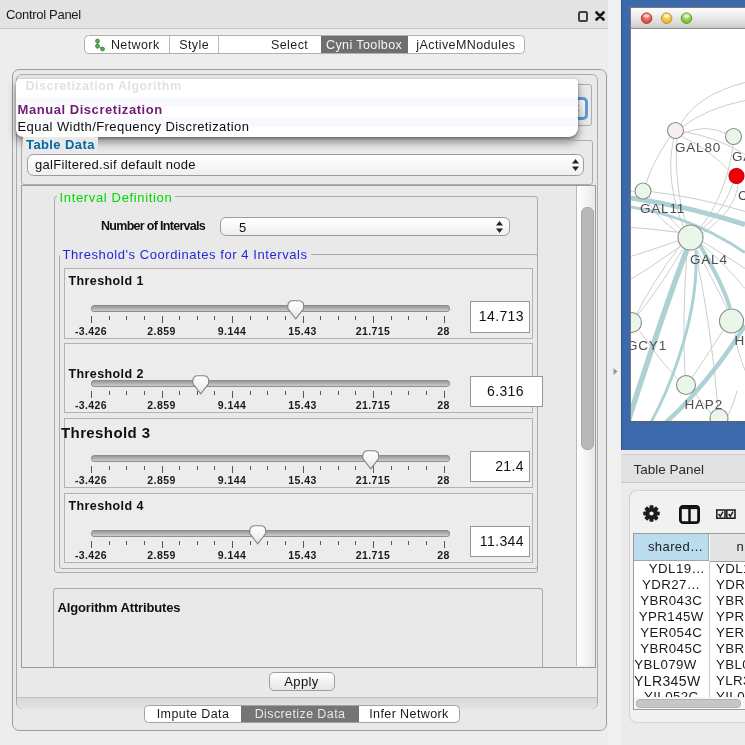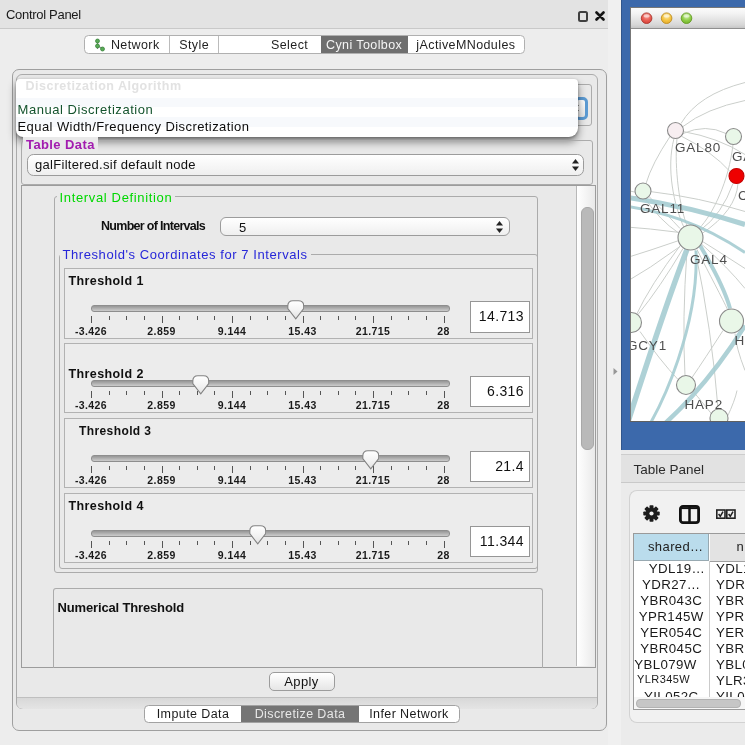--- a/index.html
+++ b/index.html
@@ -44,25 +44,25 @@
 <div class="ab" style="left:574px;top:96.5px;width:8px;height:17px;border:3px solid #5c9bd3;border-radius:5px;background:linear-gradient(#ffffff,#e8e8e8);"></div>
 <svg class="ab" style="left:572px;top:102px;" width="8" height="12" viewBox="0 0 8 12">
   <path d="M4,0 L7,4 L1,4 Z" fill="#555"></path>
       <path d="M4,12 L7,8 L1,8 Z" fill="#555"></path>
 </svg>
 
 <div class="ab" style="left:15.5px;top:79px;width:562.5px;height:57.5px;background:#fff;border-radius:4px 4px 9px 7px;box-shadow:0 5px 9px rgba(0,0,0,0.45),0 1px 3px rgba(0,0,0,0.30);"></div>
 <div class="ab" style="left:15.5px;top:97.5px;width:562.5px;height:9.5px;background:#f7f9fc;"></div>
 <div class="ab" style="left:15.5px;top:117px;width:562.5px;height:9.5px;background:#f7f9fc;"></div>
 <div class="ab" style="left:25.5px;top:78.5px;font-size:12.5px;font-weight:bold;letter-spacing:0.5px;color:#e2e2e2;">Discretization Algorithm</div>
-<div class="ab" style="left:17.5px;top:101.5px;font-size:13px;font-weight:normal;letter-spacing:0.55px;color:#14532d;">Manual Discretization</div>
+<div class="ab" style="left:17.5px;top:101.5px;font-size:13px;font-weight:bold;letter-spacing:0.55px;color:#701a75;">Manual Discretization</div>
 <div class="ab" style="left:17.5px;top:118.5px;font-size:13px;letter-spacing:0.42px;color:#0c0c0c;">Equal Width/Frequency Discretization</div>
 
 <div class="grp" style="left:20.5px;top:140px;width:570px;height:42.5px;"></div>
-<div class="gt" style="left:23px;top:136.5px;font-size:13px;font-weight:bold;color:#a21caf;">Table Data</div>
+<div class="gt" style="left:23px;top:136.5px;font-size:13px;font-weight:bold;color:#0369a1;">Table Data</div>
 <div class="ab" style="left:27px;top:154px;width:555px;height:19.5px;border:1px solid #9c9c9c;border-radius:6.5px;background:linear-gradient(#ffffff,#efefef);"></div>
 <div class="ab" style="left:35px;top:156.5px;font-size:13px;letter-spacing:0.3px;color:#111;">galFiltered.sif default node</div>
 <svg class="ab" style="left:570.5px;top:158.5px;" width="9" height="12" viewBox="0 0 9 12">
   <path d="M4.5,0 L8,4.5 L1,4.5 Z" fill="#222"></path>
       <path d="M4.5,12 L8,7.5 L1,7.5 Z" fill="#222"></path>
 </svg>
 
 <div class="ab" style="left:20.5px;top:185px;width:573px;height:481px;border:1px solid #9c9c9c;background:#e9e9e9;"></div>
 
 <div class="ab" style="left:575.5px;top:186px;width:18.5px;height:480px;background:linear-gradient(to right,#ffffff,#f2f2f2 60%,#e9e9e9);border-left:1px solid #b8b8b8;"></div>
@@ -72,21 +72,21 @@
 <div class="gt" style="left:56.5px;top:189.5px;font-size:13px;letter-spacing:0.65px;color:#00d800;">Interval Definition</div>
 <div class="ab" style="left:101px;top:219px;font-size:12.5px;font-weight:bold;letter-spacing:-0.7px;color:#101010;">Number of Intervals</div>
 <div class="ab" style="left:220px;top:217px;width:287.5px;height:17px;border:1px solid #9c9c9c;border-radius:6px;background:linear-gradient(#ffffff,#efefef);"></div>
 <div class="ab" style="left:239px;top:220px;font-size:13px;color:#111;">5</div>
 <svg class="ab" style="left:495px;top:220.5px;" width="9" height="12" viewBox="0 0 9 12">
   <path d="M4.5,0 L8,4.5 L1,4.5 Z" fill="#222"></path>
       <path d="M4.5,12 L8,7.5 L1,7.5 Z" fill="#222"></path>
 </svg>
 
 <div class="grp" style="left:59px;top:254px;width:476.5px;height:312.5px;"></div>
-<div class="gt" style="left:59.5px;top:247px;font-size:13px;letter-spacing:0.57px;color:#2626d9;">Threshold's Coordinates for 7 Intervals</div>
+<div class="gt" style="left:59.5px;top:247px;font-size:13px;letter-spacing:0.57px;color:#2626d9;">Threshold's Coordinates for 4 Intervals</div>
 
 <div class="ab" style="left:63.5px;top:268px;width:467px;height:68.5px;border:1px solid #b2b2b2;background:#ececec;"></div>
 <div class="ab" style="left:68.5px;top:274px;font-size:12.5px;font-weight:bold;color:#101010;">Threshold 1</div>
 <div class="ab" style="left:90.5px;top:305px;width:357.5px;height:5px;border-radius:3px;background:linear-gradient(#969696,#cccccc);border:1px solid #8e8e8e;"></div>
 <div class="ab" style="left:91.0px;top:316px;width:1px;height:7px;background:#555;"></div>
 <div class="ab" style="left:108.6px;top:316px;width:1px;height:4px;background:#555;"></div>
 <div class="ab" style="left:126.2px;top:316px;width:1px;height:4px;background:#555;"></div>
 <div class="ab" style="left:143.9px;top:316px;width:1px;height:4px;background:#555;"></div>
 <div class="ab" style="left:161.5px;top:316px;width:1px;height:7px;background:#555;"></div>
 <div class="ab" style="left:179.1px;top:316px;width:1px;height:4px;background:#555;"></div>
@@ -155,23 +155,23 @@
 <svg class="ab" style="left:192.25px;top:374.5px;" width="17.5" height="20" viewBox="0 0 17.5 20">
       <defs>
         <linearGradient id="hg342" x1="0" y1="0" x2="0" y2="1">
           <stop offset="0" stop-color="#ffffff"></stop>
           <stop offset="0.55" stop-color="#f2f2f2"></stop>
           <stop offset="1" stop-color="#e2e2e2"></stop>
         </linearGradient>
       </defs>
       <path d="M0.8,6 Q0.8,0.8 6,0.8 L11.5,0.8 Q16.7,0.8 16.7,6 L16.7,8.6 L8.75,18.9 L0.8,8.6 Z" fill="url(#hg342)" stroke="#828282" stroke-width="1.1"></path>
     </svg>
-<div class="ab" style="left:470px;top:375.5px;width:53px;height:29.5px;background:#fff;border:1px solid #969696;font-size:14px;color:#111;text-align:right;line-height:29.5px;padding-right:5px;">6.316</div>
+<div class="ab" style="left:470px;top:375.5px;width:53px;height:29.5px;background:#fff;border:1px solid #969696;font-size:14px;color:#111;text-align:right;line-height:29.5px;padding-right:18px;">6.316</div>
 <div class="ab" style="left:63.5px;top:417.5px;width:467px;height:68.5px;border:1px solid #b2b2b2;background:#ececec;"></div>
-<div class="ab" style="left:79px;top:423.5px;font-size:12px;font-weight:bold;color:#101010;">Threshold 3</div>
+<div class="ab" style="left:61px;top:423.5px;font-size:15px;font-weight:bold;color:#101010;">Threshold 3</div>
 <div class="ab" style="left:90.5px;top:454.5px;width:357.5px;height:5px;border-radius:3px;background:linear-gradient(#969696,#cccccc);border:1px solid #8e8e8e;"></div>
 <div class="ab" style="left:91.0px;top:465.5px;width:1px;height:7px;background:#555;"></div>
 <div class="ab" style="left:108.6px;top:465.5px;width:1px;height:4px;background:#555;"></div>
 <div class="ab" style="left:126.2px;top:465.5px;width:1px;height:4px;background:#555;"></div>
 <div class="ab" style="left:143.9px;top:465.5px;width:1px;height:4px;background:#555;"></div>
 <div class="ab" style="left:161.5px;top:465.5px;width:1px;height:7px;background:#555;"></div>
 <div class="ab" style="left:179.1px;top:465.5px;width:1px;height:4px;background:#555;"></div>
 <div class="ab" style="left:196.8px;top:465.5px;width:1px;height:4px;background:#555;"></div>
 <div class="ab" style="left:214.4px;top:465.5px;width:1px;height:4px;background:#555;"></div>
 <div class="ab" style="left:232.0px;top:465.5px;width:1px;height:7px;background:#555;"></div>
@@ -240,21 +240,21 @@
           <stop offset="0" stop-color="#ffffff"></stop>
           <stop offset="0.55" stop-color="#f2f2f2"></stop>
           <stop offset="1" stop-color="#e2e2e2"></stop>
         </linearGradient>
       </defs>
       <path d="M0.8,6 Q0.8,0.8 6,0.8 L11.5,0.8 Q16.7,0.8 16.7,6 L16.7,8.6 L8.75,18.9 L0.8,8.6 Z" fill="url(#hg492)" stroke="#828282" stroke-width="1.1"></path>
     </svg>
 <div class="ab" style="left:470px;top:525.5px;width:53px;height:29.5px;background:#fff;border:1px solid #969696;font-size:14px;color:#111;text-align:right;line-height:29.5px;padding-right:5px;">11.344</div>
 
 <div class="ab" style="left:52.5px;top:588px;width:488.5px;height:79px;border:1px solid #ababab;border-bottom:none;border-radius:3px 3px 0 0;"></div>
-<div class="ab" style="left:57.5px;top:600px;font-size:13px;font-weight:bold;letter-spacing:-0.15px;color:#101010;">Numerical Threshold</div>
+<div class="ab" style="left:57.5px;top:600px;font-size:13px;font-weight:bold;letter-spacing:-0.15px;color:#101010;">Algorithm Attributes</div>
 
 <div class="ab" style="left:268.5px;top:671.5px;width:64px;height:17.5px;border:1px solid #9c9c9c;border-radius:5px;background:linear-gradient(#ffffff,#e6e6e6);text-align:center;font-size:13px;color:#111;line-height:17.5px;">Apply</div>
 
 <div class="ab" style="left:144px;top:705px;width:314px;height:15.5px;background:#fff;border:1px solid #a2a2a2;border-radius:4.5px;display:flex;font-size:12.5px;color:#1a1a1a;overflow:hidden;">
   <div class="seg" style="width:96px;">Impute Data</div>
   <div class="seg" style="width:118px;background:#757575;color:#e8e8e8;">Discretize Data</div>
   <div class="seg" style="width:100px;border-radius:7px;">Infer Network</div>
 </div>
 
 <div class="ab" style="left:608px;top:0;width:12.5px;height:745px;background:#f0f0f0;"></div>
@@ -399,21 +399,21 @@
 <div style="position:absolute;left:0;top:58.5px;width:74.5px;text-align:center;font-size:13.3px;color:#1a1a1a;">YBR043C</div>
 <div style="position:absolute;left:82px;top:58.5px;font-size:13.3px;color:#1a1a1a;">YBR0</div>
 <div style="position:absolute;left:0;top:74.5px;width:74.5px;text-align:center;font-size:13.3px;color:#1a1a1a;">YPR145W</div>
 <div style="position:absolute;left:82px;top:74.5px;font-size:13.3px;color:#1a1a1a;">YPR1</div>
 <div style="position:absolute;left:0;top:90.5px;width:74.5px;text-align:center;font-size:13.3px;color:#1a1a1a;">YER054C</div>
 <div style="position:absolute;left:82px;top:90.5px;font-size:13.3px;color:#1a1a1a;">YER0</div>
 <div style="position:absolute;left:0;top:106.5px;width:74.5px;text-align:center;font-size:13.3px;color:#1a1a1a;">YBR045C</div>
 <div style="position:absolute;left:82px;top:106.5px;font-size:13.3px;color:#1a1a1a;">YBR0</div>
 <div style="position:absolute;left:0;top:122.5px;width:63px;text-align:center;font-size:13.3px;color:#1a1a1a;">YBL079W</div>
 <div style="position:absolute;left:82px;top:122.5px;font-size:13.3px;color:#1a1a1a;">YBL0</div>
-<div style="position:absolute;left:0;top:138.5px;width:59px;text-align:center;font-size:11px;color:#1a1a1a;">YLR345W</div>
+<div style="position:absolute;left:0;top:138.5px;width:59px;text-align:center;font-size:14px;color:#1a1a1a;">YLR345W</div>
 <div style="position:absolute;left:82px;top:138.5px;font-size:13.3px;color:#1a1a1a;">YLR3</div>
 <div style="position:absolute;left:0;top:154.5px;width:74.5px;text-align:center;font-size:13.3px;color:#1a1a1a;">YIL052C</div>
 <div style="position:absolute;left:82px;top:154.5px;font-size:13.3px;color:#1a1a1a;">YIL0</div>
 <div style="position:absolute;left:75px;top:26.5px;width:1px;height:136px;background:#cbcbcb;"></div>
   <div style="position:absolute;left:0;top:162.5px;width:112px;height:12.5px;background:#f6f6f6;"></div>
   <div style="position:absolute;left:1.5px;top:164.5px;width:103px;height:7px;background:#c6c6c6;border:1px solid #b2b2b2;border-radius:4px;"></div>
 </div>
 
 </div>
 

